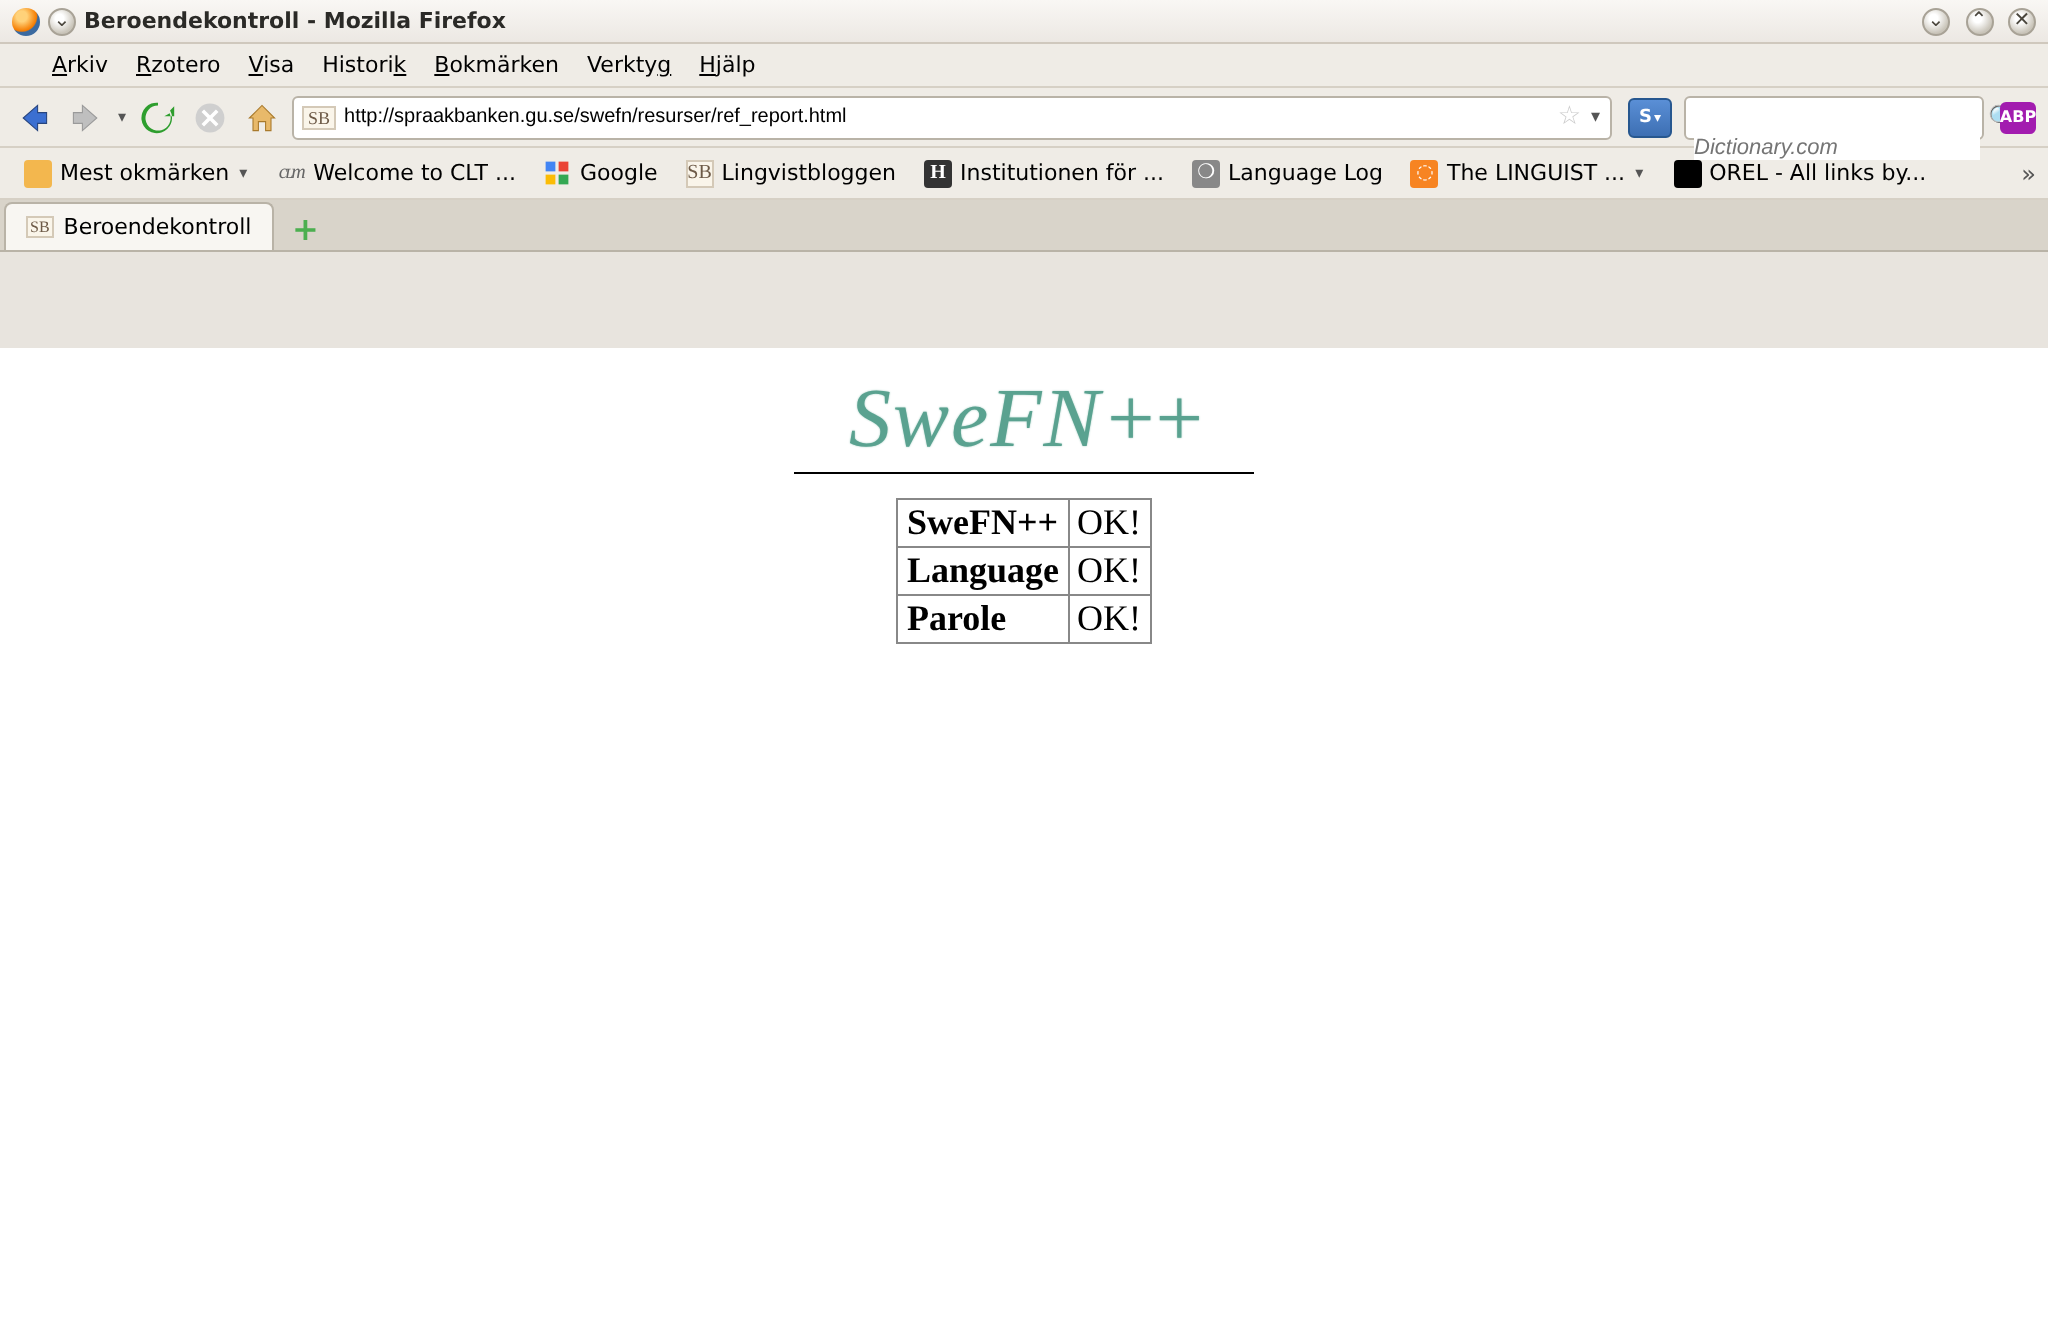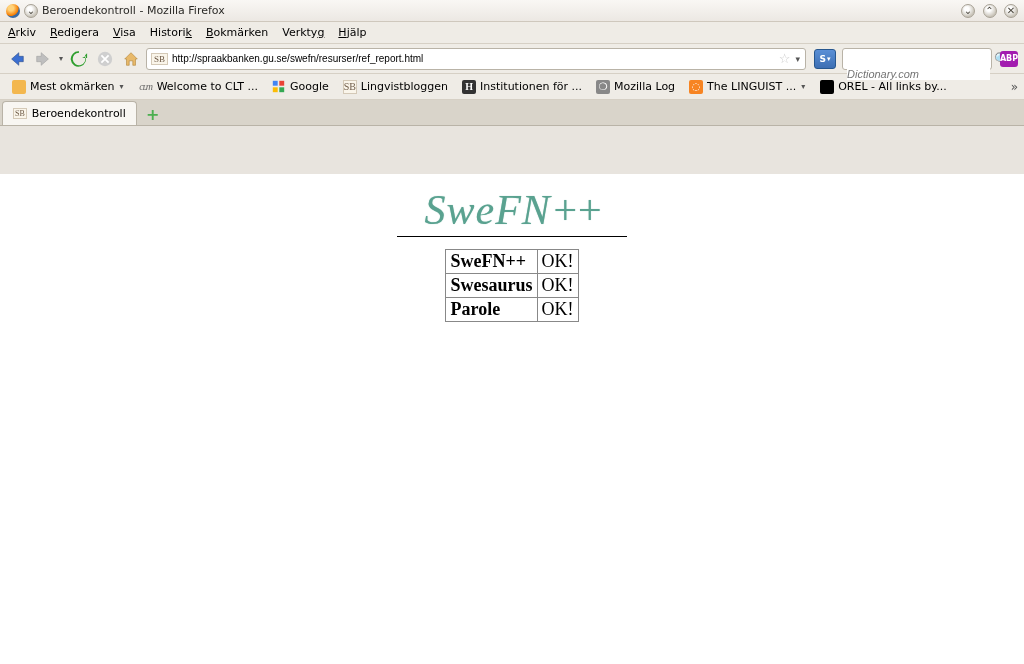--- a/index.html
+++ b/index.html
@@ -3,26 +3,26 @@
   <meta charset="utf-8">
   <style>
     * { margin: 0; padding: 0; box-sizing: border-box; }
     body { font-family: "DejaVu Sans", Verdana, sans-serif; font-size: 11px; background: #e8e4de; color: #000; }
 
     
     .titlebar { height: 22px; background: linear-gradient(#f9f7f4,#ece8e3); display:flex; align-items:center; padding:0 6px; border-bottom:1px solid #cfc8bd; }
     .titlebar .ff-icon { width:14px; height:14px; border-radius:50%; background: radial-gradient(circle at 35% 30%, #ffd27a 20%, #f57c00 55%, #3b6aa0 60%); margin-right:4px; }
     .titlebar .wm-icon { width:14px; height:14px; border-radius:50%; background: radial-gradient(circle at 40% 35%, #fff 20%, #c9c4b9 70%); border:1px solid #a8a296; display:inline-flex; align-items:center; justify-content:center; font-size:10px; color:#4a463d; }
     .titlebar .gap { width:6px; }
-    .titlebar .title { font-weight:normal; margin-left:4px; color:#2b2a27; }
+    .titlebar .title { font-weight:bold; margin-left:4px; color:#2b2a27; }
     .titlebar .spacer { flex:1; }
     .titlebar .wm-right .wm-icon { margin-left:4px; }
 
     
-    .menubar { height:22px; background:#efece6; display:flex; align-items:center; padding:0 2px; border-bottom:1px solid #d6d0c5; gap:2px; }
+    .menubar { height:22px; background:#efece6; display:flex; align-items:center; padding:0 20px; border-bottom:1px solid #d6d0c5; gap:2px; }
     .menubar .menu { padding:2px 6px; }
     .menubar .menu u { text-decoration: underline; }
 
     
     .navbar { height:30px; background:#efece6; display:flex; align-items:center; padding:0 6px; border-bottom:1px solid #d6d0c5; gap:4px; }
     .nav-btn { width:22px; height:22px; display:inline-flex; align-items:center; justify-content:center; border-radius:3px; }
     .nav-btn svg { width:18px; height:18px; }
     .drop-caret { font-size:8px; color:#555; padding:0 1px;}
     .url-wrap { flex:1; display:flex; align-items:center; background:#fff; border:1px solid #b9b3a7; border-radius:3px; height:22px; padding:0 4px; gap:4px; }
     .url-favicon { font-family:Georgia,serif; font-size:9px; color:#6d5a47; border:1px solid #d4c9b7; padding:0 2px; background:#faf5ea; }
@@ -82,21 +82,21 @@
   <span class="wm-right">
     <span class="wm-icon">⌄</span>
     <span class="wm-icon">⌃</span>
     <span class="gap"></span>
     <span class="wm-icon">✕</span>
   </span>
 </div>
 
 <div class="menubar">
   <span class="menu"><span></span><u>A</u><span>rkiv</span></span>
-  <span class="menu"><span></span><u>R</u><span>edigera</span></span>
+  <span class="menu"><span></span><u>R</u><span>zotero</span></span>
   <span class="menu"><span></span><u>V</u><span>isa</span></span>
   <span class="menu"><span>Histori</span><u>k</u><span></span></span>
   <span class="menu"><span></span><u>B</u><span>okmärken</span></span>
   <span class="menu"><span>Verkty</span><u>g</u><span></span></span>
   <span class="menu"><span></span><u>H</u><span>jälp</span></span>
 </div>
 
 <div class="navbar">
   <span class="nav-btn">
     <svg viewBox="0 0 20 20">
@@ -168,21 +168,21 @@
   <span class="bm">
     <span class="ico sb-ico">SB</span>
     <span>Lingvistbloggen</span>
   </span>
   <span class="bm">
     <span class="ico inst-ico">H</span>
     <span>Institutionen för ...</span>
   </span>
   <span class="bm">
     <span class="ico ll-ico">❍</span>
-    <span>Mozilla Log</span>
+    <span>Language Log</span>
   </span>
   <span class="bm">
     <span class="ico rss-ico">◌</span>
     <span>The LINGUIST ...</span>
     <span class="drop-caret">▾</span>
   </span>
   <span class="bm">
     <span class="ico orel-ico"></span>
     <span>OREL - All links by...</span>
   </span>
@@ -205,21 +205,21 @@
   </div>
   <hr class="brand-rule">
 
   <table class="report">
     <tbody>
         <tr>
       <td>SweFN++</td>
       <td>OK!</td>
     </tr>
     <tr>
-      <td>Swesaurus</td>
+      <td>Language</td>
       <td>OK!</td>
     </tr>
     <tr>
       <td>Parole</td>
       <td>OK!</td>
     </tr>
   </tbody>
     </table>
 </div>
 

